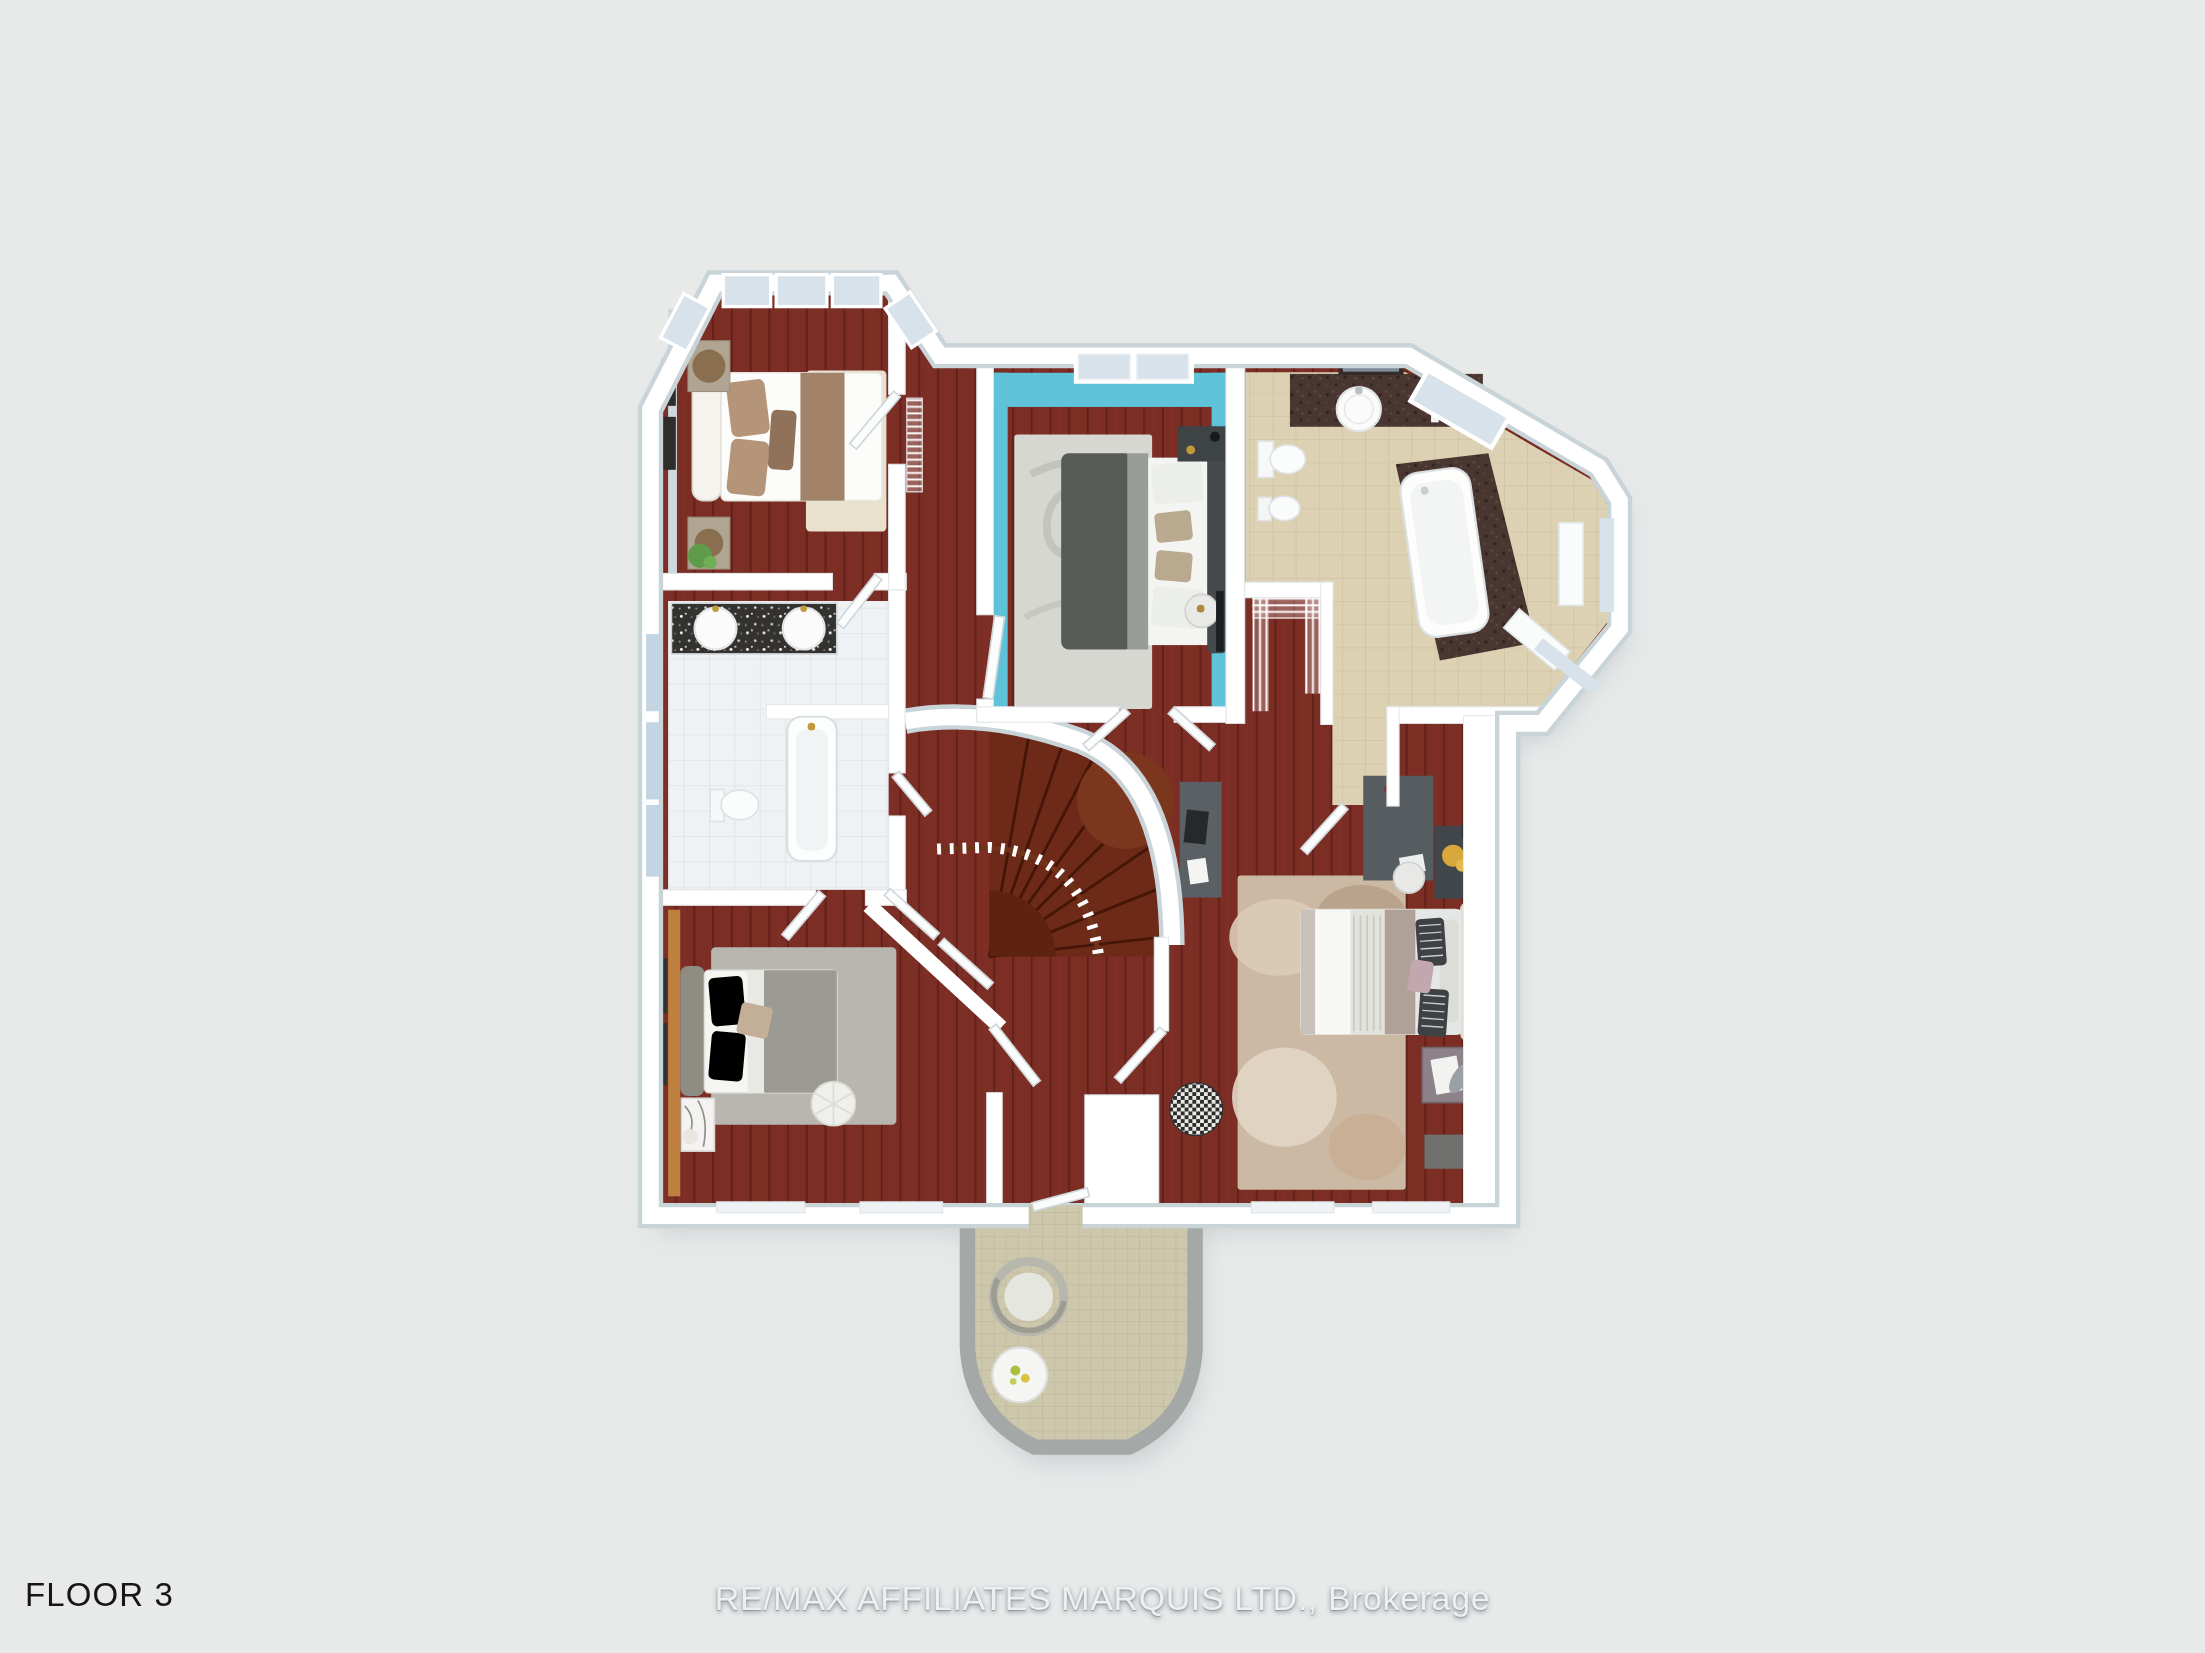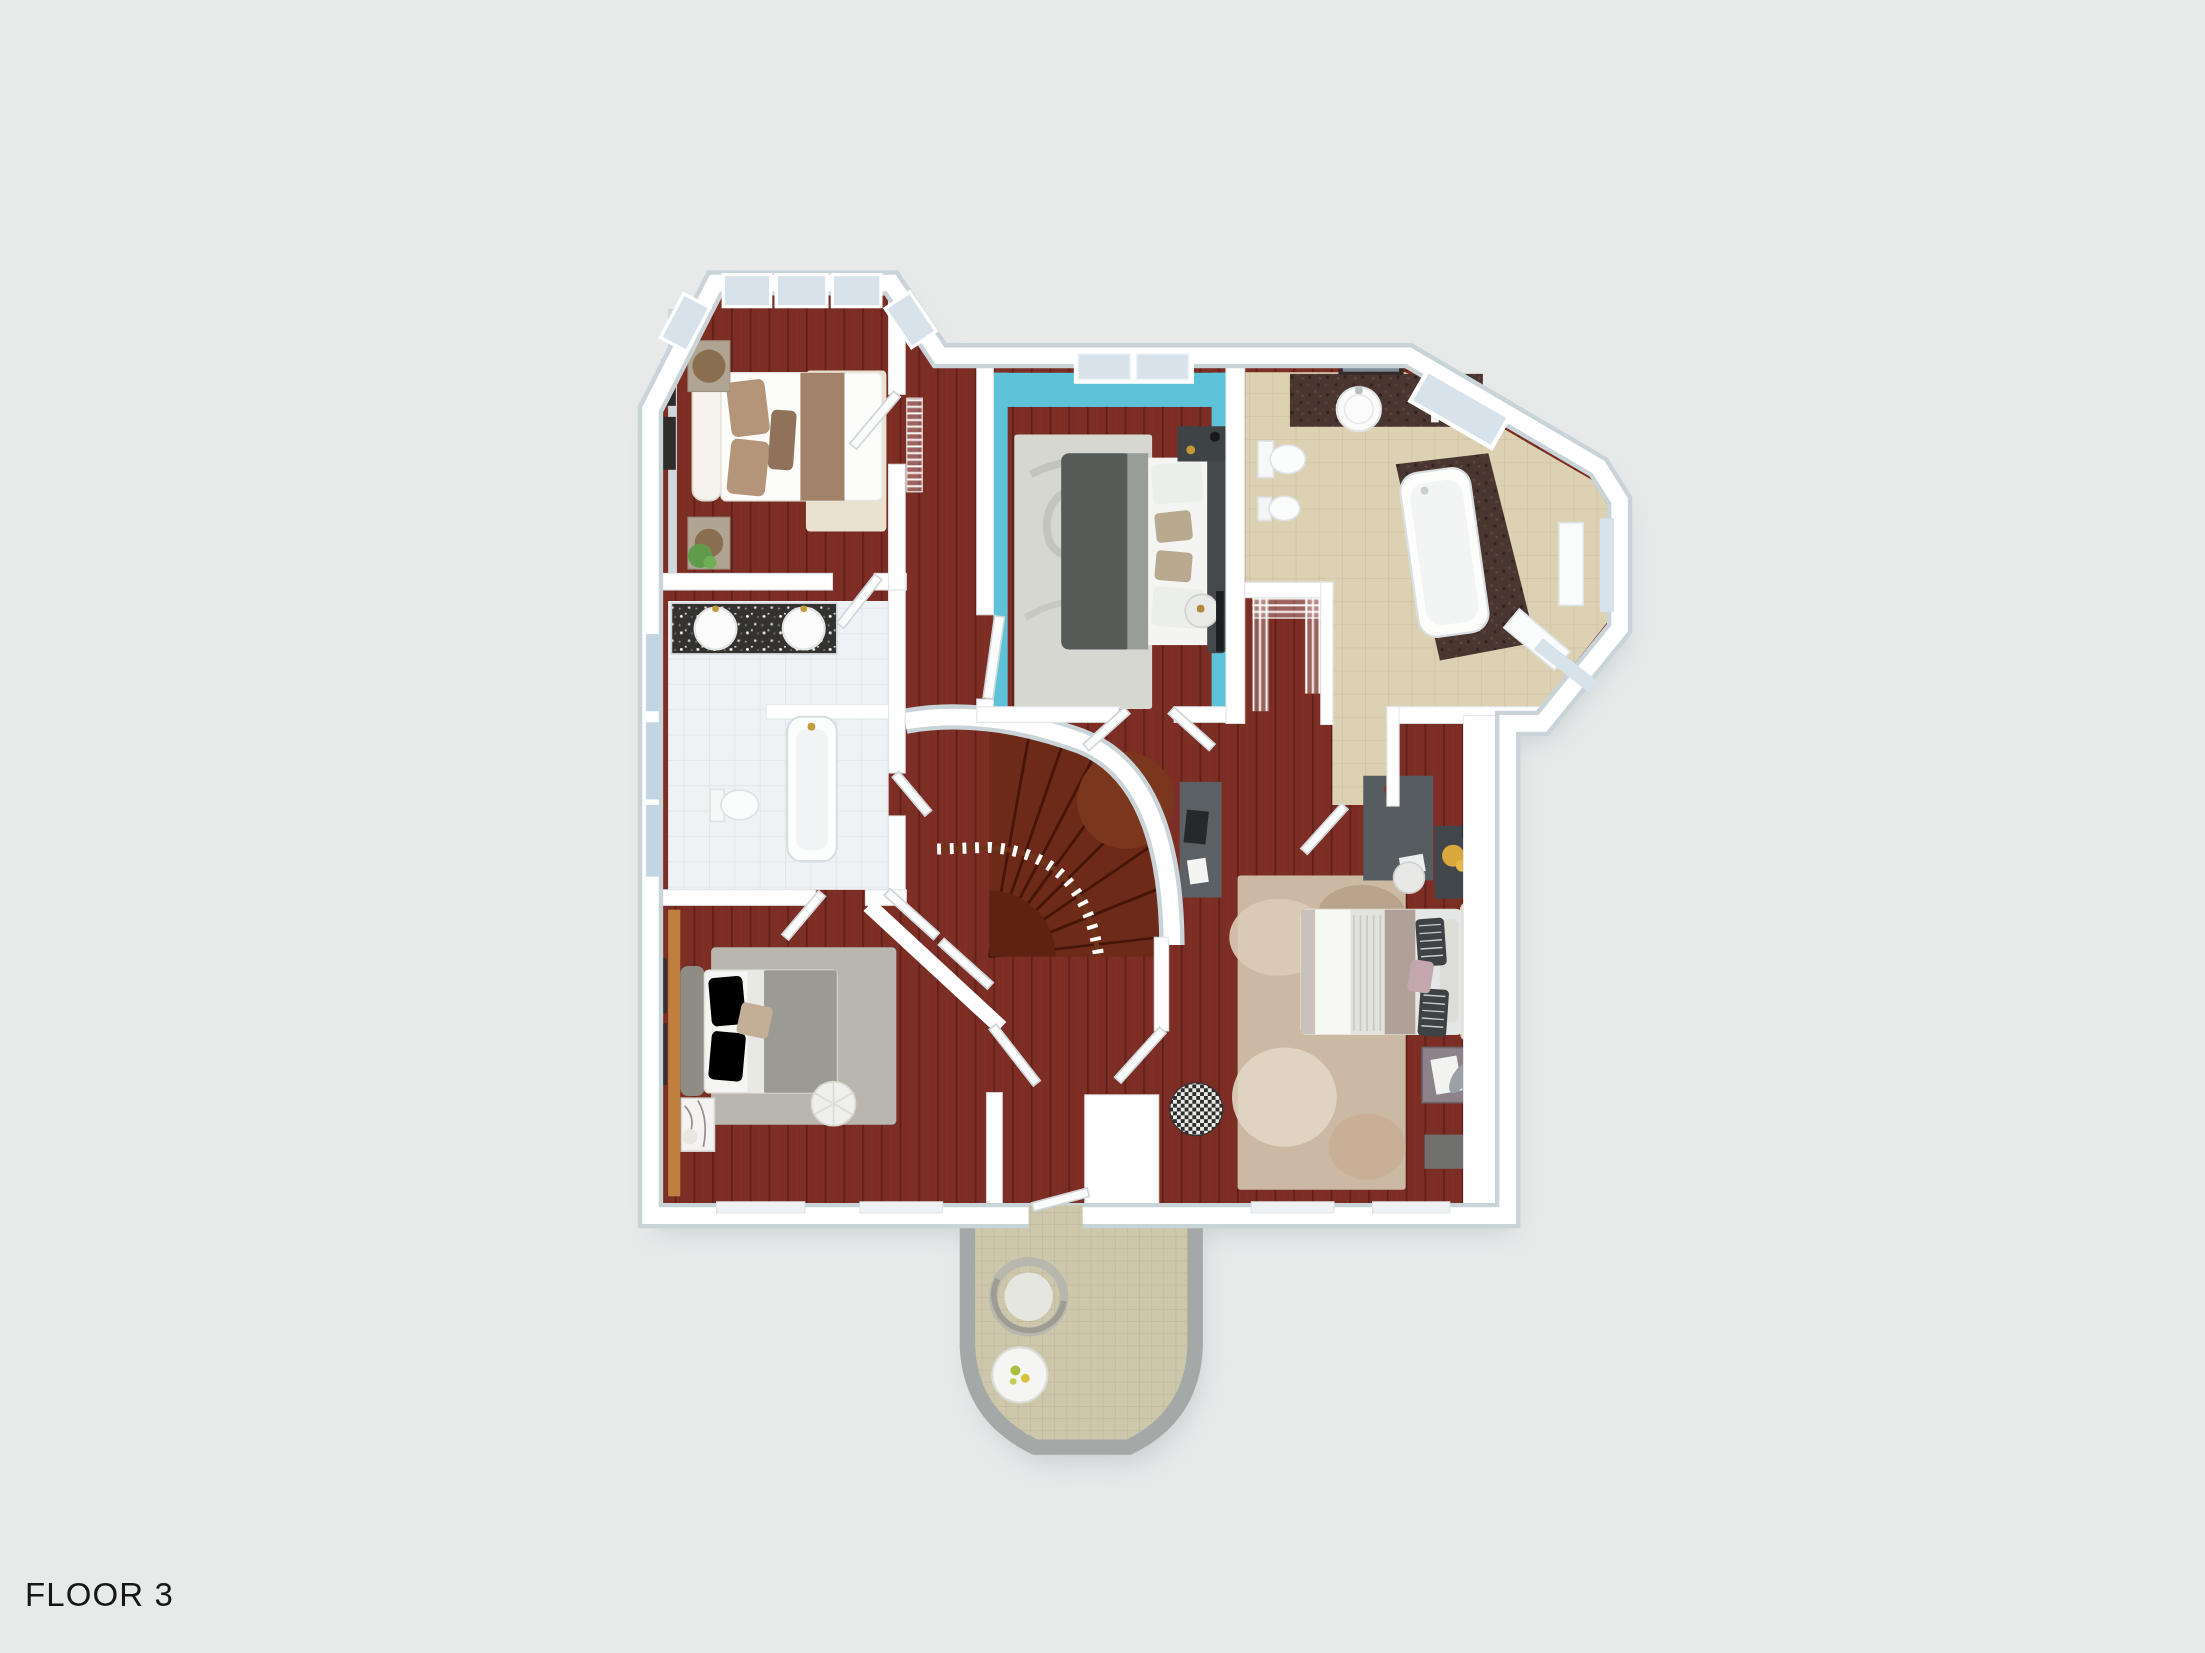--- a/index.html
+++ b/index.html
@@ -343,15 +343,16 @@
     <rect x="2430" y="1462" width="16" height="110" transform="rotate(42 2438 1464)"></rect>
     <rect x="2100" y="1868" width="16" height="122" transform="rotate(42 2108 1870)"></rect>
     <rect x="1794" y="1862" width="16" height="130" transform="rotate(-38 1802 1864)"></rect>
     <rect x="1872" y="2168" width="104" height="16" transform="rotate(-15 1924 2176)"></rect>
     <rect x="1594" y="1650" width="120" height="16" transform="rotate(42 1654 1658)"></rect>
     <rect x="1692" y="1740" width="120" height="16" transform="rotate(42 1752 1748)"></rect>
   </g>
 </svg>
 
 <div class="floor-label">FLOOR 3</div>
+<div class="watermark">RE/MAX AFFILIATES MARQUIS LTD., Brokerage</div>
 
 </div>
 
 
 </body></html>

